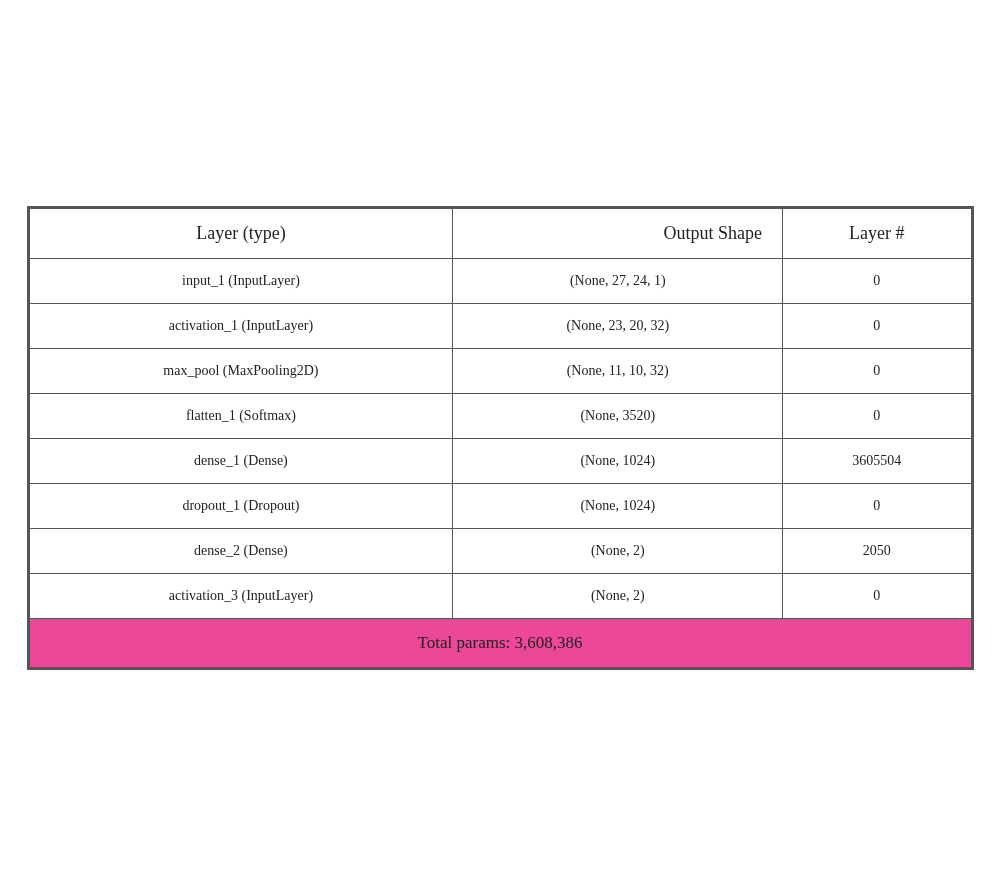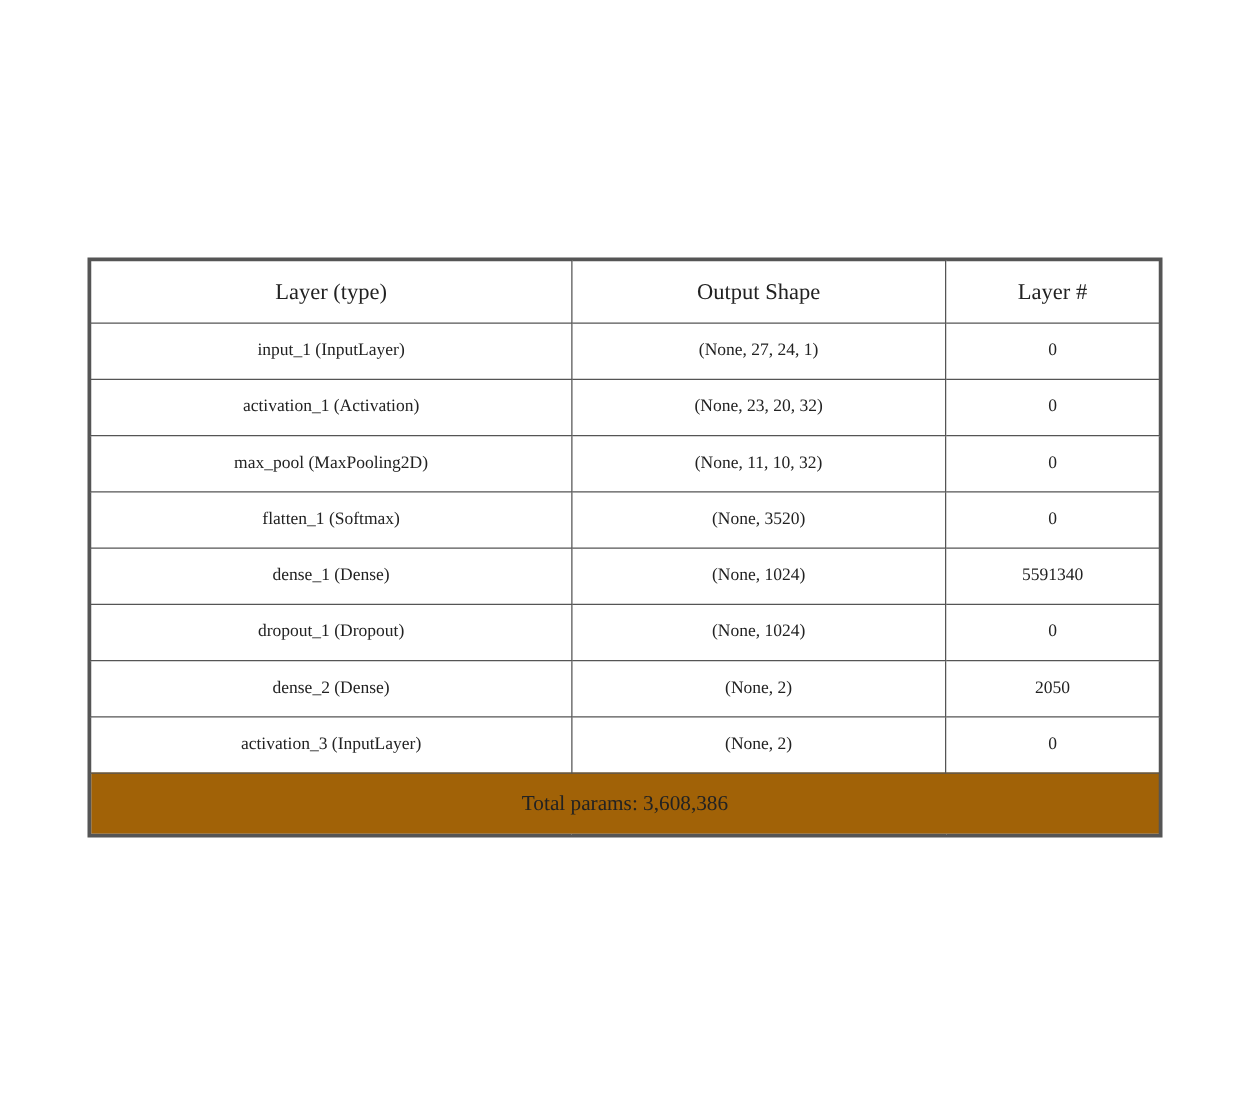--- a/index.html
+++ b/index.html
@@ -12,21 +12,21 @@
       background: #ffffff;
       display: flex;
       justify-content: center;
       align-items: center;
       width: 1000px;
       height: 875px;
       font-family: Georgia, 'Times New Roman', serif;
     }
 
     .table-container {
-      width: 860px;
+      width: 947px;
       border: 2px solid #555;
     }
 
     table {
       width: 100%;
       border-collapse: collapse;
     }
 
     thead tr th {
       border: 1px solid #555;
@@ -46,28 +46,29 @@
       color: #222;
       background: #fff;
     }
 
     tfoot tr td {
       border: 1px solid #555;
       padding: 14px 20px;
       text-align: center;
       font-size: 17px;
       color: #222;
-      background: #a16207;
+      background: #ec4899;
     }
 
     .col-layer {
       width: 45%;
     }
     .col-shape {
       width: 35%;
+      text-align: right;
     }
     .col-param {
       width: 20%;
     }
   </style>
 </head>
 <body>
 
 <div class="table-container">
   <table>
@@ -78,38 +79,38 @@
         <th class="col-param">Layer #</th>
       </tr>
     </thead>
     <tbody id="table-body">
     <tr>
           <td>input_1 (InputLayer)</td>
           <td>(None, 27, 24, 1)</td>
           <td>0</td>
         </tr>
         <tr>
-          <td>activation_1 (Activation)</td>
+          <td>activation_1 (InputLayer)</td>
           <td>(None, 23, 20, 32)</td>
           <td>0</td>
         </tr>
         <tr>
           <td>max_pool (MaxPooling2D)</td>
           <td>(None, 11, 10, 32)</td>
           <td>0</td>
         </tr>
         <tr>
           <td>flatten_1 (Softmax)</td>
           <td>(None, 3520)</td>
           <td>0</td>
         </tr>
         <tr>
           <td>dense_1 (Dense)</td>
           <td>(None, 1024)</td>
-          <td>5591340</td>
+          <td>3605504</td>
         </tr>
         <tr>
           <td>dropout_1 (Dropout)</td>
           <td>(None, 1024)</td>
           <td>0</td>
         </tr>
         <tr>
           <td>dense_2 (Dense)</td>
           <td>(None, 2)</td>
           <td>2050</td>

